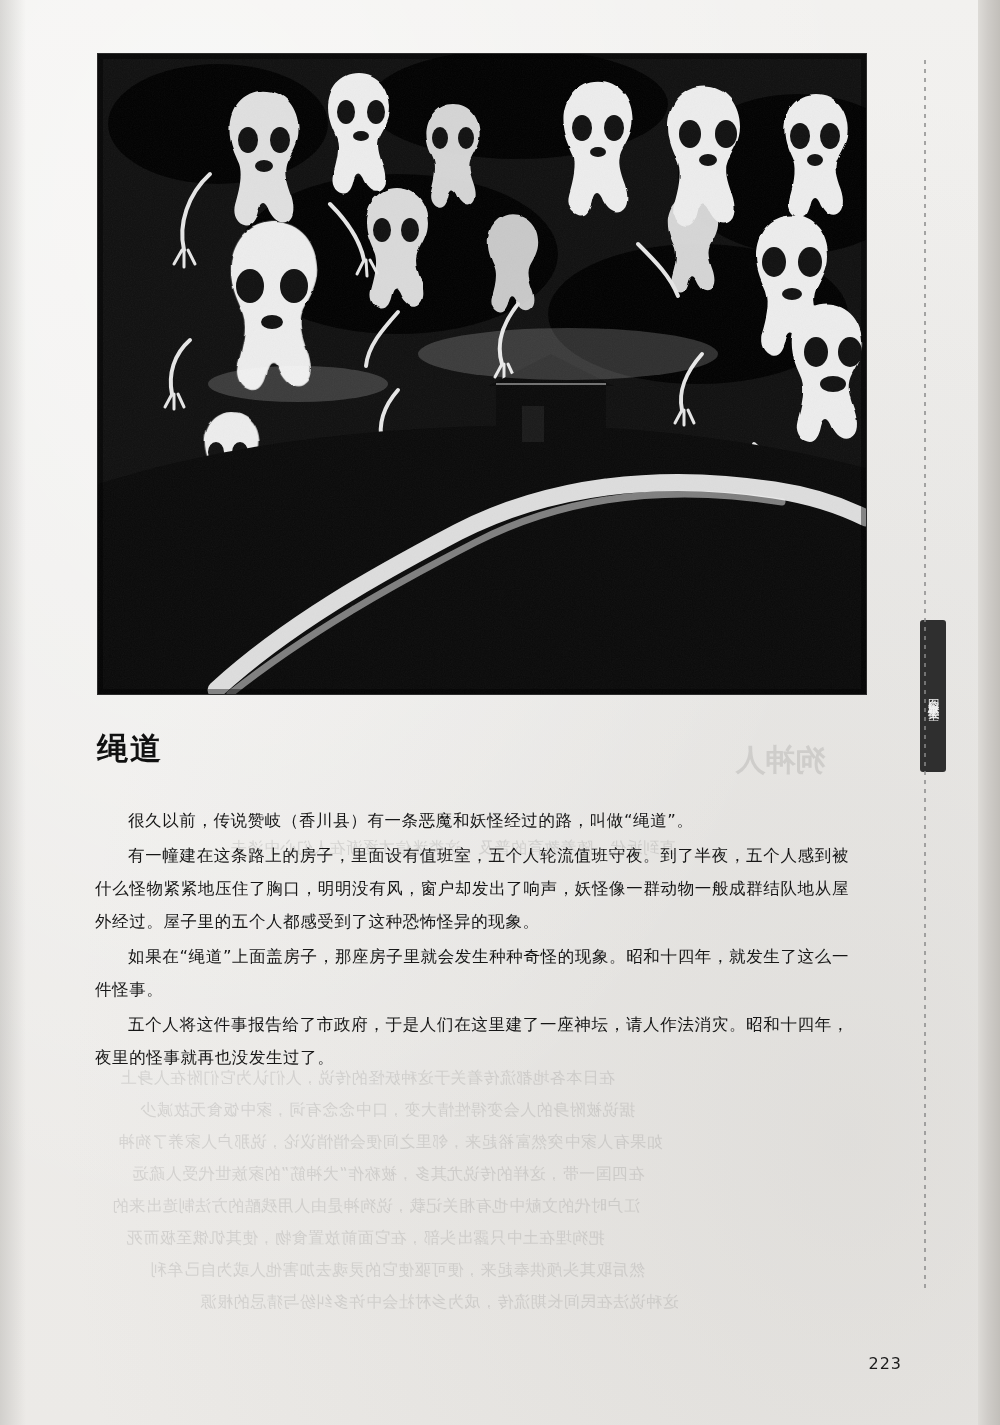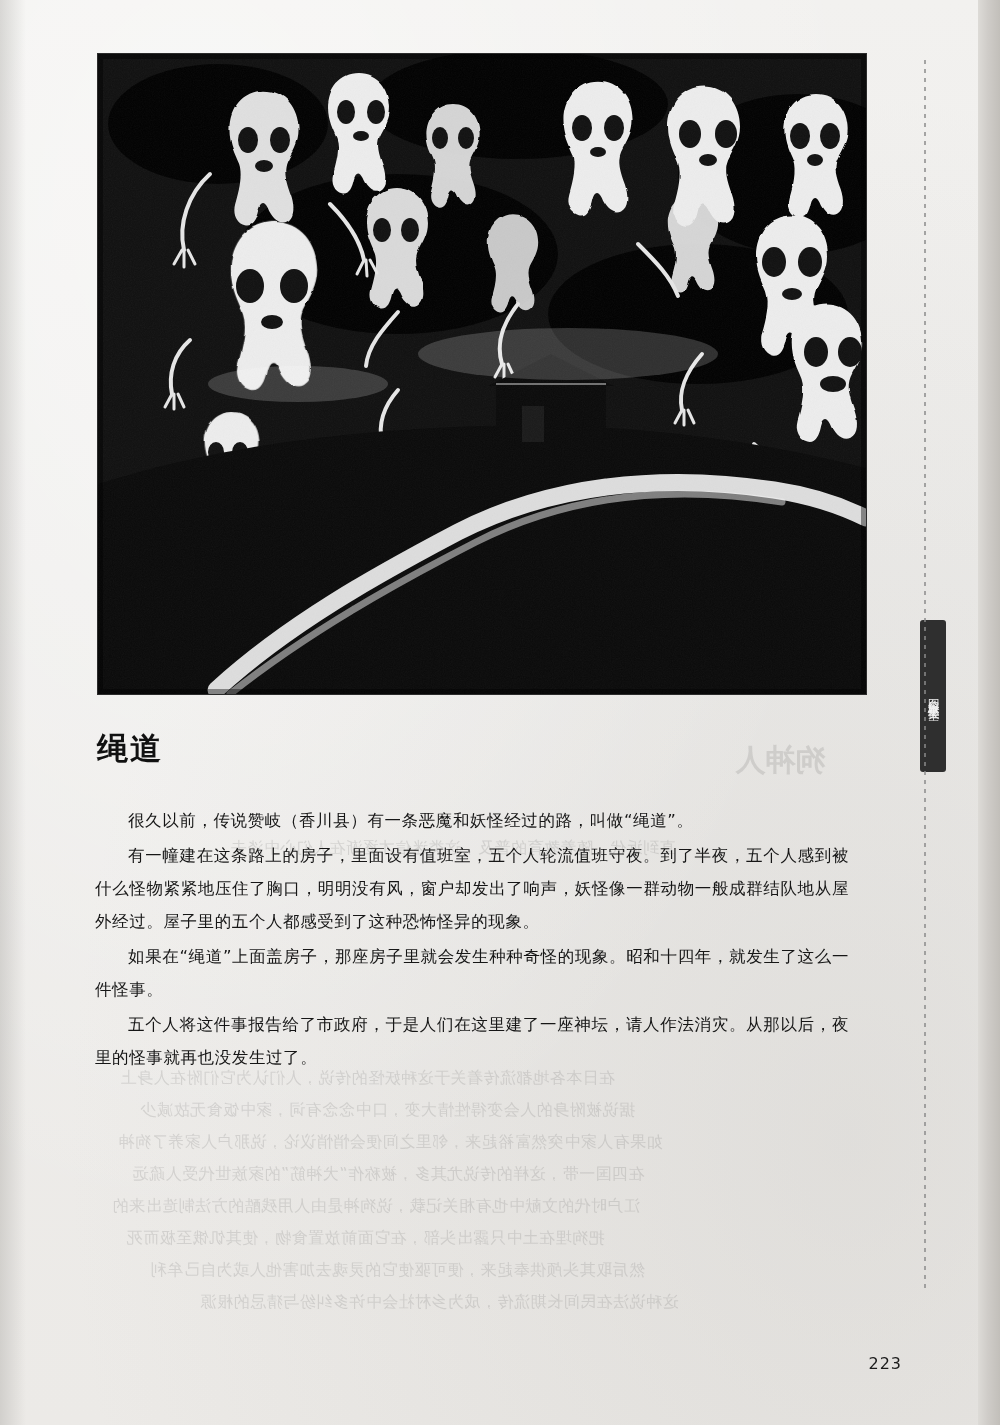--- a/index.html
+++ b/index.html
@@ -376,17 +376,17 @@
   <div class="bleed" style="left:126px; top:1222px;">把狗埋在土中只露出头部，在它面前放置食物，使其饥饿至极而死</div>
   <div class="bleed" style="left:150px; top:1254px;">然后取其头颅供奉起来，便可驱使它的灵魂去加害他人或为自己牟利</div>
   <div class="bleed" style="left:200px; top:1286px;">这种说法在民间长期流传，成为乡村社会中许多纠纷与猜忌的根源</div>
   <div class="bleed" style="left:230px; top:832px;">直到近代，随着教育的普及，这类迷信才逐渐在人们心中淡去</div>
 
   <div id="content">
     <h1 id="title">绳道</h1>
     <p class="para">很久以前，传说赞岐（香川县）有一条恶魔和妖怪经过的路，叫做“绳道”。</p>
     <p class="para">有一幢建在这条路上的房子，里面设有值班室，五个人轮流值班守夜。到了半夜，五个人感到被什么怪物紧紧地压住了胸口，明明没有风，窗户却发出了响声，妖怪像一群动物一般成群结队地从屋外经过。屋子里的五个人都感受到了这种恐怖怪异的现象。</p>
     <p class="para">如果在“绳道”上面盖房子，那座房子里就会发生种种奇怪的现象。昭和十四年，就发生了这么一件怪事。</p>
-    <p class="para">五个人将这件事报告给了市政府，于是人们在这里建了一座神坛，请人作法消灾。从那以后，夜里的怪事就再也没发生过了。</p>
+    <p class="para">五个人将这件事报告给了市政府，于是人们在这里建了一座神坛，请人作法消灾。昭和十四年，夜里的怪事就再也没发生过了。</p>
   </div>
 
   <div id="page-number">223</div>
 </div>
 
 </body></html>

